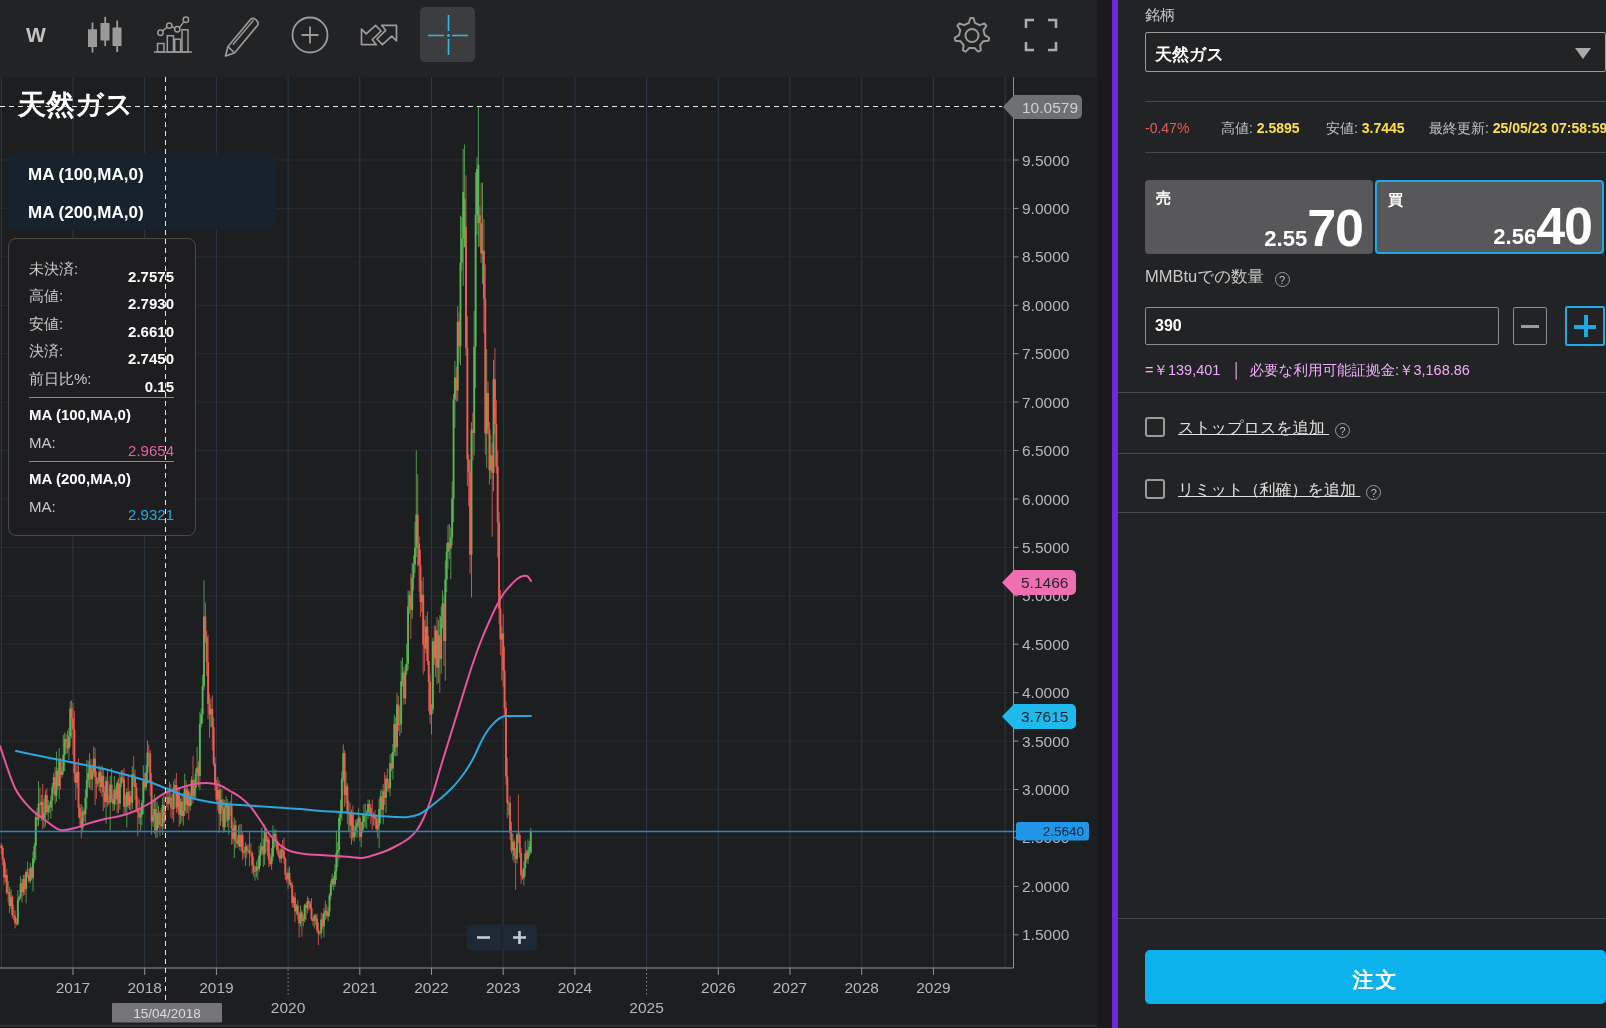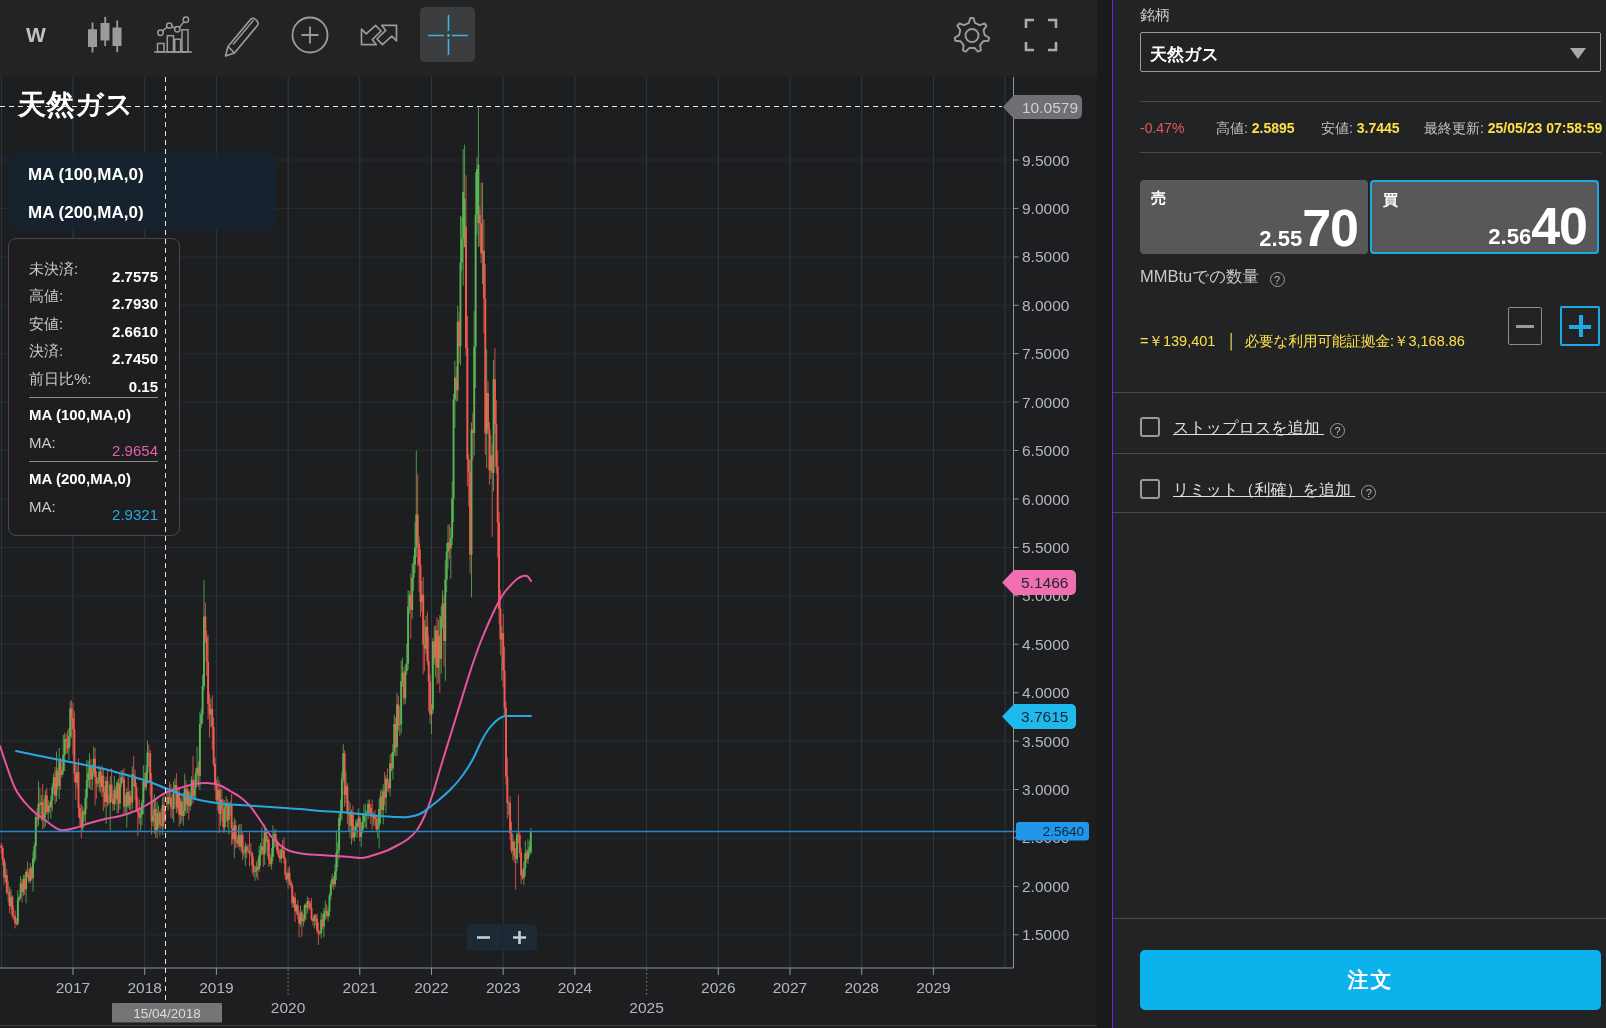--- a/index.html
+++ b/index.html
@@ -11,28 +11,28 @@
 .wlabel { color:#c2c2c2; font-size:21px; font-weight:bold; }
 .tbcross { position:absolute; left:420px; top:7px; width:55px; height:55px; background:#3c3d3f;
   border-radius:5px; display:flex; align-items:center; justify-content:center; }
 .csvg { position:absolute; left:0; top:0; }
 .title { position:absolute; left:18px; top:91px; color:#fff; font-size:28px; line-height:1; font-weight:bold; letter-spacing:0.5px; }
 .malegend { position:absolute; left:8px; top:153px; width:268px; height:77px;
   background:rgba(22,34,47,0.9); border-radius:8px; color:#fff; font-weight:bold; font-size:17px; }
 .malegend div { position:absolute; left:20px; }
 .xhair { position:absolute; left:165px; top:77px; width:1px; height:926px; z-index:5;
   background:repeating-linear-gradient(180deg,#e8e8e8 0 5px,transparent 5px 9px); }
-.tooltip { position:absolute; left:8px; top:238px; width:172px; height:298px;
+.tooltip { position:absolute; left:8px; top:238px; width:188px; height:298px;
   background:rgba(30,30,33,0.97); border:1px solid #4a4a4c; border-radius:8px;
   font-size:15px; color:#c9c9c9; }
 .trow { position:absolute; left:20px; right:21px; height:18px; }
 .trow b { position:absolute; right:0; color:#fff; font-weight:bold;margin-top:8px; }
 .tsep { position:absolute; left:20px; right:21px; border-top:1px solid #8a8a8a; }
 .panel { position:absolute; left:1112px; top:0; width:494px; height:1028px; background:#222325;
-  border-left:1px solid #6d28d9; color:#ddd;padding-left:14px; }
+  border-left:6px solid #6d28d9; color:#ddd;padding-left:14px; }
 .plabel { position:absolute; left:27px; color:#c9c9c9; font-size:15px; }
 .dropdown { position:absolute; left:27px; top:32px; width:461px; height:40px; border:1px solid #9a9a9a;
   border-radius:2px; }
 .dropdown span { position:absolute; left:9px; top:10px; color:#fff; font-weight:bold; font-size:17px; }
 .caret { position:absolute; right:14px; top:15px; width:0; height:0;
   border-left:8px solid transparent; border-right:8px solid transparent; border-top:11px solid #a9a9a9; }
 .hr1 { position:absolute; left:27px; width:461px; border-top:1px solid #4a4a4c; }
 .hr2 { position:absolute; left:0px; width:494px; border-top:1px solid #4a4a4c; }
 .statrow { position:absolute; left:0; top:120px; width:494px; font-size:14px; color:#c2c2c2; white-space:nowrap; }
 .statrow b { color:#fde047; }
@@ -42,26 +42,26 @@
 .btn .pr { position:absolute; right:10px; bottom:-4px; color:#fff; font-weight:bold; font-size:22px; }
 .btn .pr b { font-size:52px; font-weight:bold; letter-spacing:-1px; }
 .qty { position:absolute; left:27px; top:307px; width:354px; height:38px; border:1px solid #8d8d8d;
   border-radius:2px; }
 .qty span { position:absolute; left:9px; top:9px; color:#fff; font-weight:bold; font-size:16px; }
 .minusb { position:absolute; left:395px; top:307px; width:34px; height:38px; border:1px solid #8d8d8d; border-radius:2px; }
 .minusb div { position:absolute; left:7px; top:17px; width:18px; border-top:3px solid #9a9a9a; }
 .plusb { position:absolute; left:447px; top:306px; width:40px; height:40px; border:2px solid #1fa9e2; border-radius:2px; }
 .plusb .h { position:absolute; left:7px; top:16.5px; width:22px; border-top:4px solid #1fa9e2; }
 .plusb .v { position:absolute; left:16.5px; top:7px; height:22px; border-left:4px solid #1fa9e2; }
-.qinfo { position:absolute; left:27px; top:332px; font-size:14.5px; color:#fde047; }
+.qinfo { position:absolute; left:27px; top:361px; font-size:14.5px; color:#f0abfc; }
 .chk { position:absolute; left:27px; width:20px; height:20px; border:2px solid #9a9a9a; border-radius:3px; }
 .chklabel { position:absolute; left:60px; font-size:16px; color:#e0e0e0;text-decoration:underline; }
 .qm { display:inline-block; width:15px; height:15px; border:1px solid #9a9a9a; border-radius:50%;
   text-align:center; line-height:15px; font-size:11px; color:#bdbdbd; margin-left:6px; vertical-align:-2px; }
-.order { position:absolute; left:27px; top:950px; width:461px; height:60px; background:#0cb2ec;
+.order { position:absolute; left:27px; top:950px; width:461px; height:54px; background:#0cb2ec;
   border-radius:5px; color:#fff; font-size:21px; font-weight:bold; text-align:center; line-height:60px; letter-spacing:2px; }
 </style></head>
 <body>
 <div class="chartw">
   <div class="csvg"><svg width="1097" height="1028" viewBox="0 0 1097 1028" font-family="Liberation Sans, sans-serif">
 <rect x="0" y="77" width="1097" height="951" fill="#1d1e20"></rect>
 <path d="M0 160.0H1013.5M0 208.4H1013.5M0 256.9H1013.5M0 305.3H1013.5M0 353.7H1013.5M0 402.1H1013.5M0 450.5H1013.5M0 499.0H1013.5M0 547.4H1013.5M0 595.8H1013.5M0 644.2H1013.5M0 692.7H1013.5M0 741.1H1013.5M0 789.5H1013.5M0 837.9H1013.5M0 886.4H1013.5M0 934.8H1013.5" stroke="#262c33" stroke-width="1"></path>
 <path d="M1.3 77V968M73.0 77V968M144.7 77V968M216.4 77V968M288.1 77V968M359.8 77V968M431.5 77V968M503.2 77V968M574.9 77V968M646.6 77V968M718.3 77V968M790.0 77V968M861.7 77V968M933.4 77V968M1005.1 77V968" stroke="#2b3947" stroke-width="1"></path>
 <path d="M288.1 969v26M646.6 969v26" stroke="#8a8a8a" stroke-width="1" stroke-dasharray="1.5,2.5"></path>
 <path d="M73.0 968v7M144.7 968v7M216.4 968v7M359.8 968v7M431.5 968v7M503.2 968v7M574.9 968v7M718.3 968v7M790.0 968v7M861.7 968v7M933.4 968v7" stroke="#8f9299" stroke-width="1"></path>
@@ -229,20 +229,23 @@
   <div class="hr1" style="top:152px"></div>
   <div class="btn" style="left:27px">
       <span class="bl">売</span>
       <span class="pr">2.55<b>70</b></span>
     </div>
   <div class="btn" style="left:257px;border:2px solid #1fa9e2;width:229px">
       <span class="bl">買</span>
       <span class="pr">2.56<b>40</b></span>
     </div>
   <div class="plabel" style="top:266px;font-size:16.5px">MMBtuでの数量 <span class="qm">?</span></div>
+  <div class="qty">
+      <span>390</span>
+    </div>
   <div class="minusb">
       <div></div>
     </div>
   <div class="plusb">
       <div class="h"></div>
       <div class="v"></div>
     </div>
   <div class="qinfo">=￥139,401&nbsp;&nbsp; │ &nbsp;必要な利用可能証拠金:￥3,168.86</div>
   <div class="hr2" style="top:392px"></div>
   <div class="chk" style="top:417px"></div>

